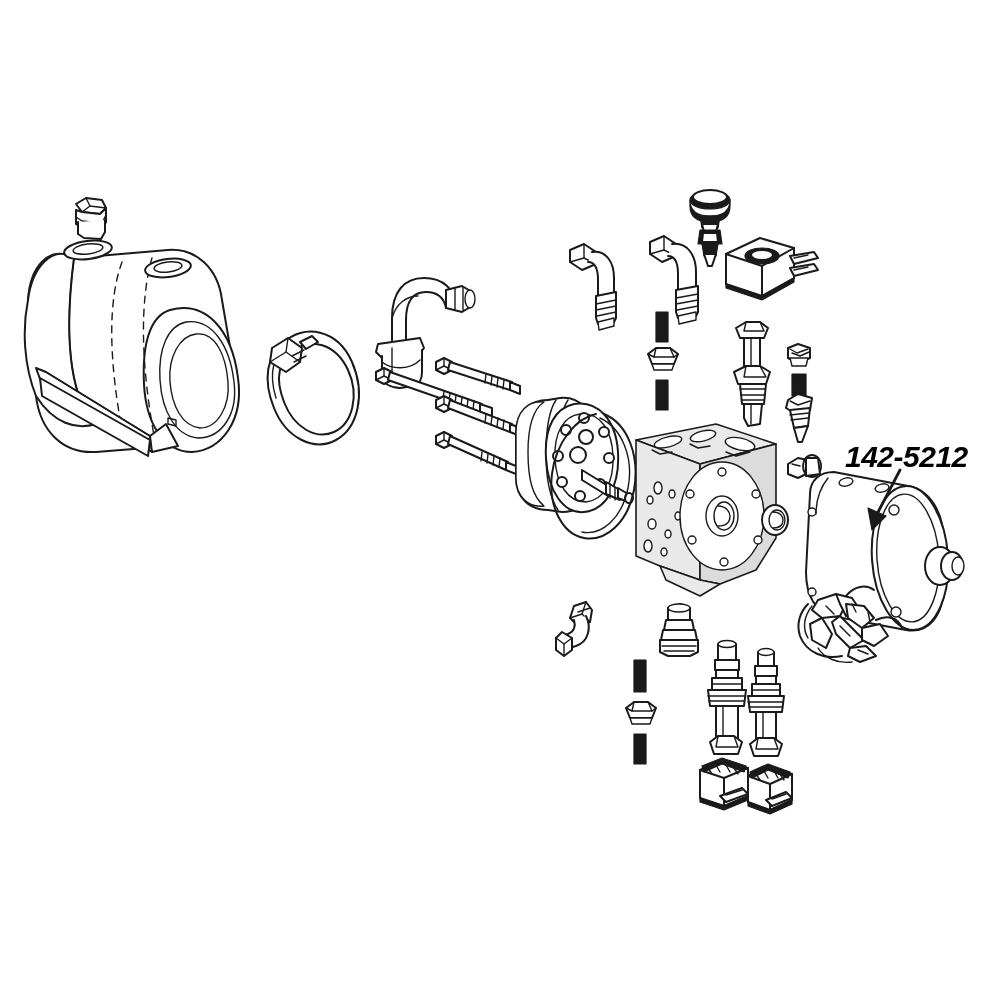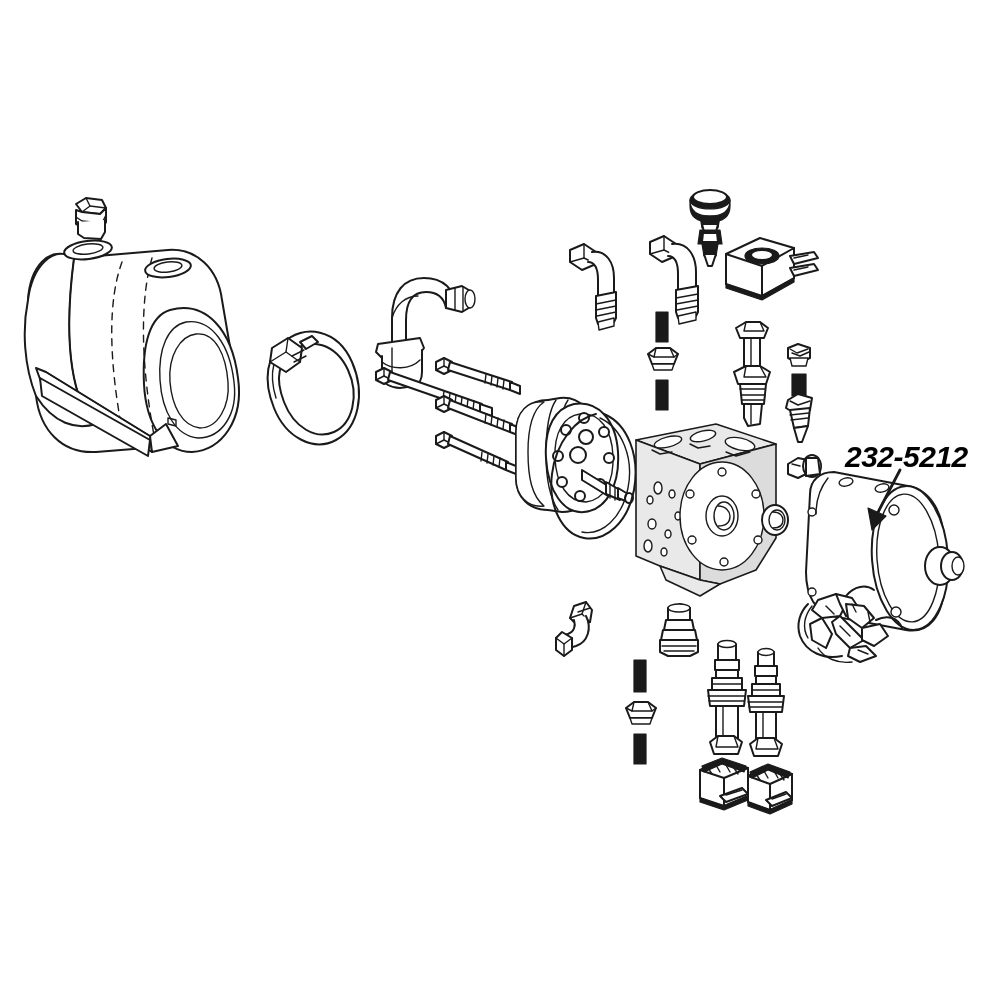--- a/index.html
+++ b/index.html
@@ -499,15 +499,15 @@
       <path class="fk" d="M748 802 L770 810 L792 800 L792 804 L770 814 L748 806 Z"></path>
     </g>
 
     <g>
       <line class="lnH" x1="900" y1="470" x2="876" y2="516"></line>
       <path class="fk" d="M872 530 L868 508 L886 516 Z"></path>
     </g>
 
   </svg>
 
-  <div class="partnum" style="left:845px; top:440px;">232-5212</div>
+  <div class="partnum" style="left:845px; top:440px;">142-5212</div>
 
 </div>
 
 </body></html>

